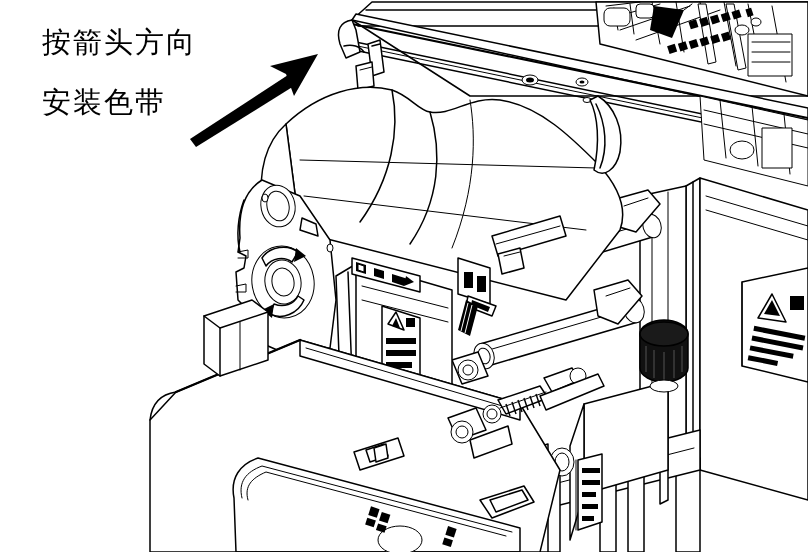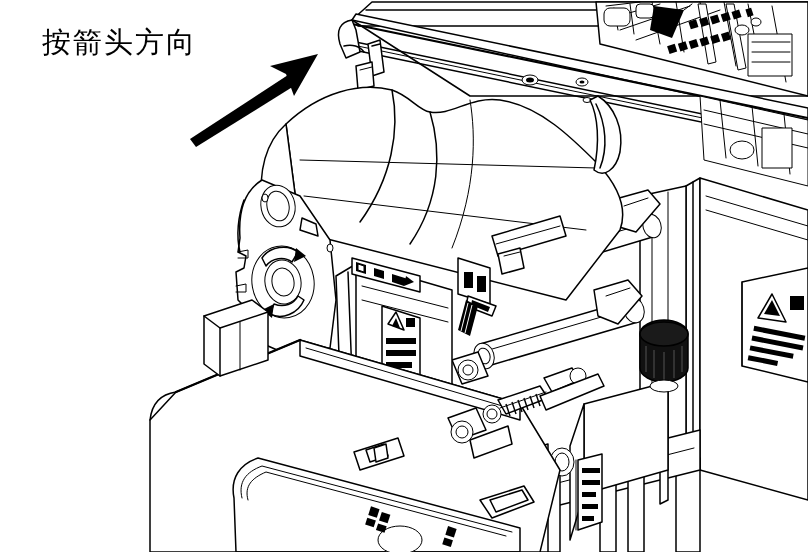--- a/index.html
+++ b/index.html
@@ -421,14 +421,15 @@
     </g>
 
     <g>
       <path class="blk" d="M190 139 L288 75 L294 86 L196 147 Z"></path>
       <path class="blk" d="M318 54 L294 96 L286 74 L270 66 Z"></path>
     </g>
 
   </svg>
 
   <div class="callout" id="cl1">按箭头方向</div>
+  <div class="callout" id="cl2">安装色带</div>
 
 </div>
 
 </body></html>

